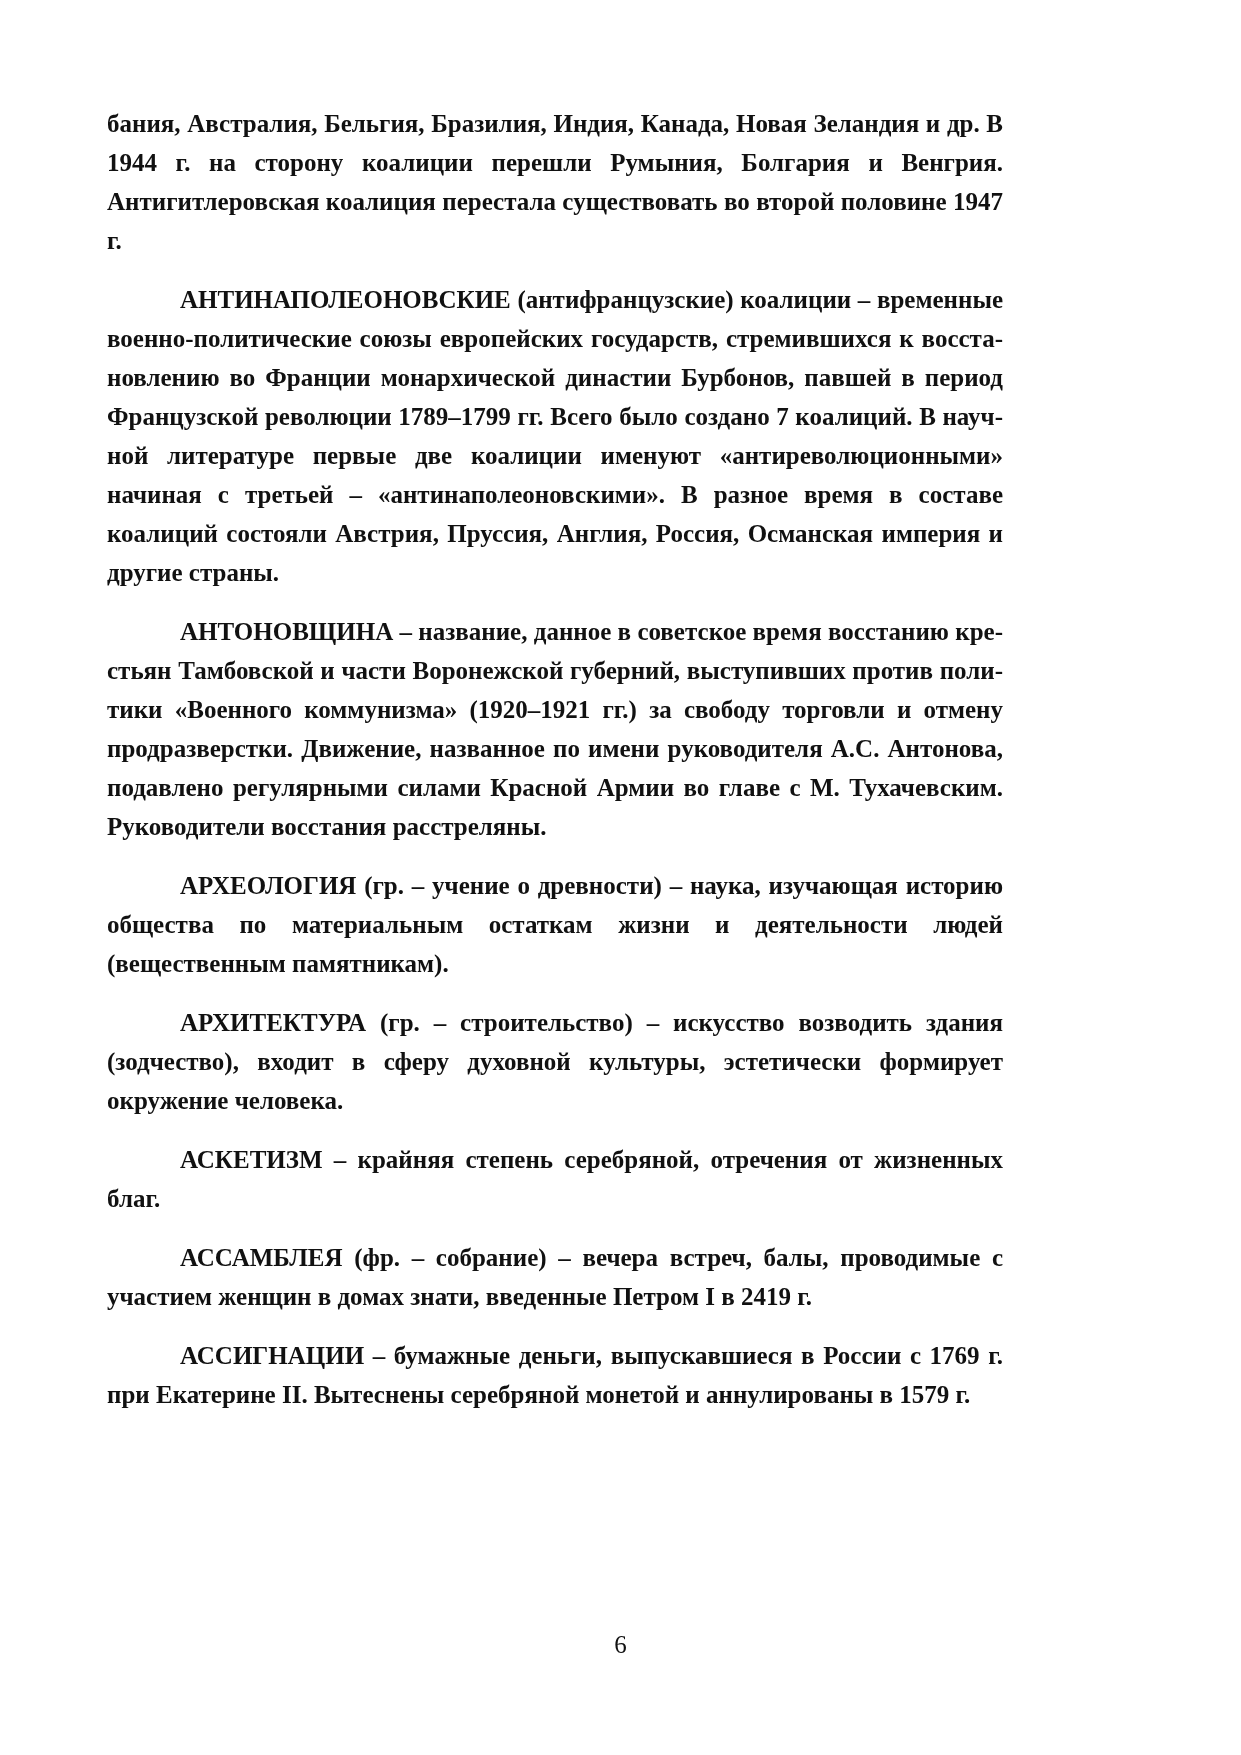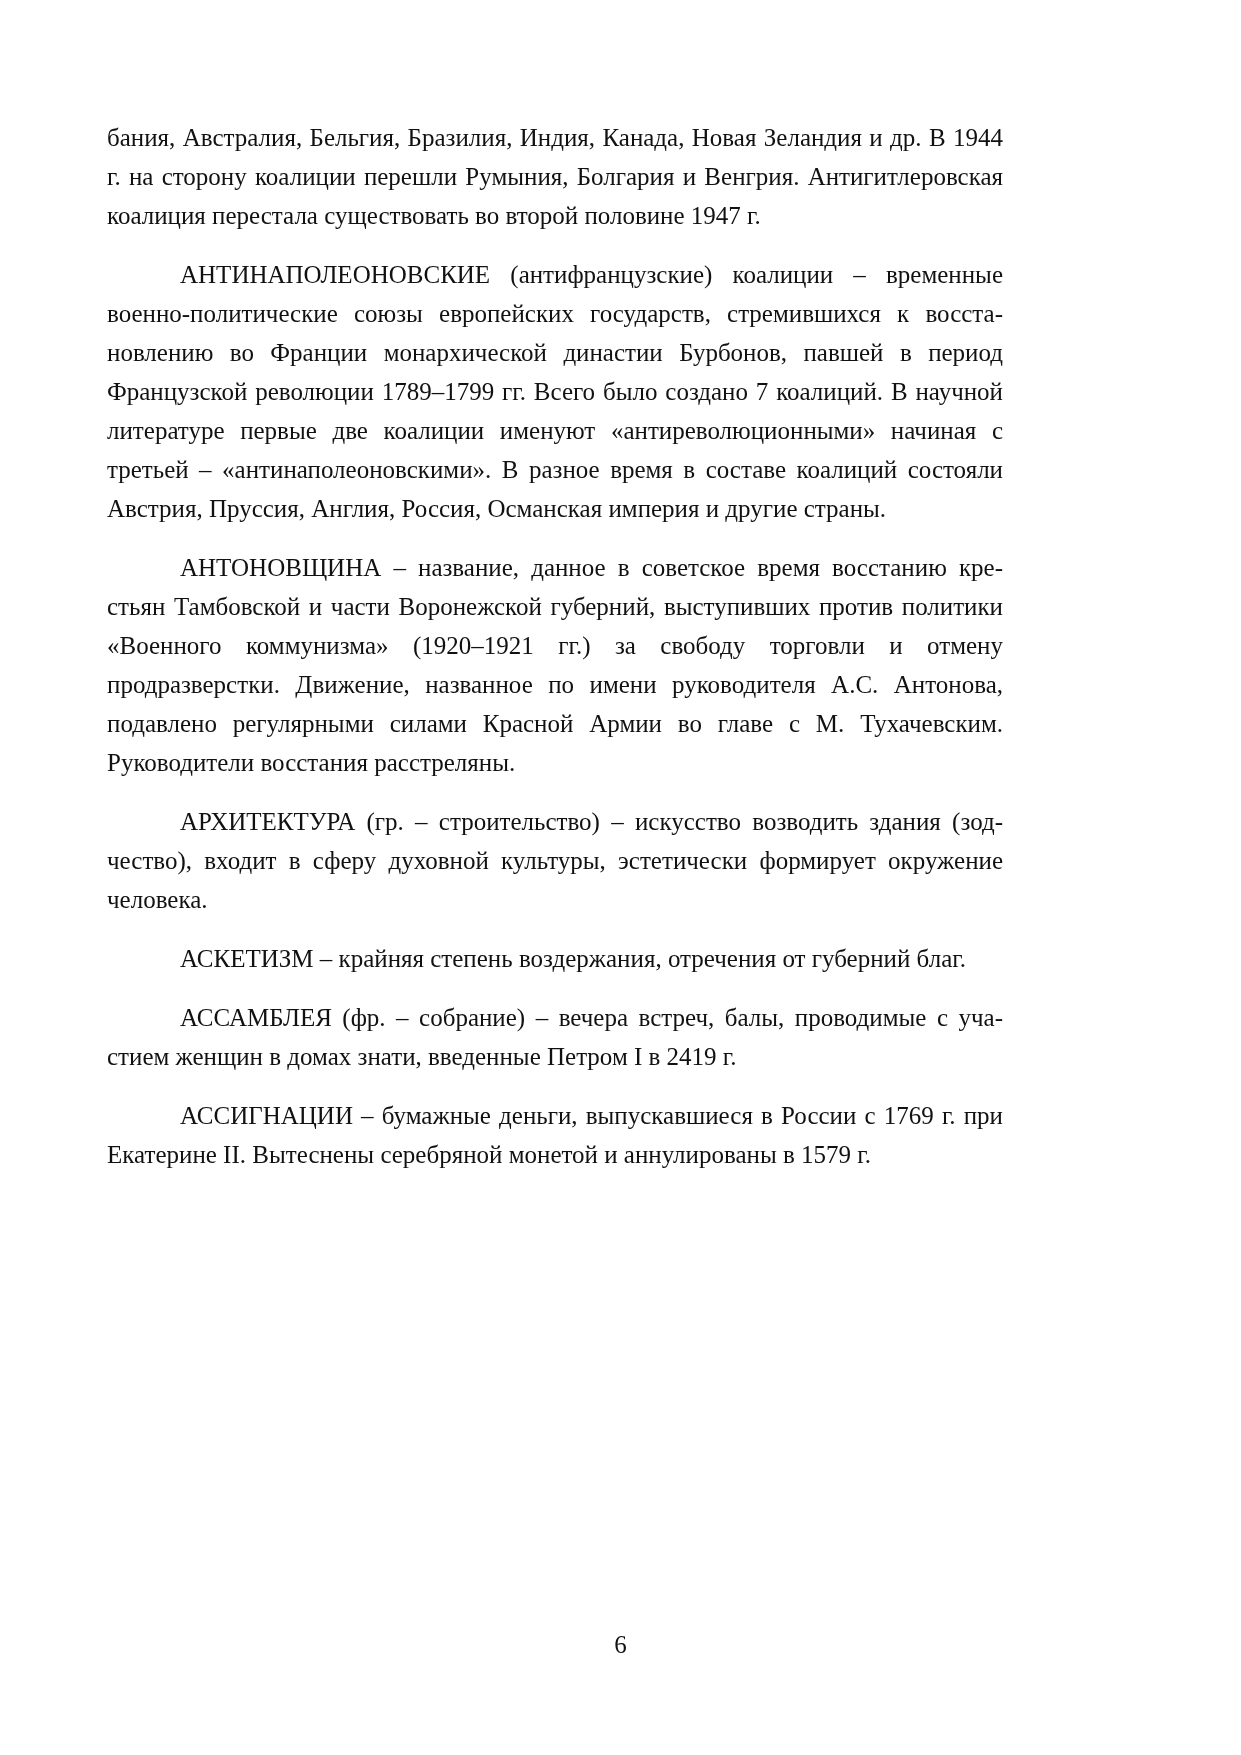--- a/index.html
+++ b/index.html
@@ -11,22 +11,23 @@
       width: 1241px;
       height: 1755px;
       position: relative;
       overflow: hidden;
       font-family: "Liberation Serif", "DejaVu Serif", serif;
       color: #111111;
     }
     .page {
       position: absolute;
       left: 107px;
-      top: 118px;
+      top: 104px;
       width: 896px;
+      font-weight: bold;
     }
     .para {
       margin: 0 0 20px 0;
       font-size: 25px;
       line-height: 39px;
       text-align: justify;
       text-align-last: left;
       hyphens: manual;
     }
     .para.indent {
@@ -46,19 +47,20 @@
       color: #111111;
     }
   </style>
 </head>
 <body>
 
 <div class="page">
   <p class="para first">бания, Австралия, Бельгия, Бразилия, Индия, Канада, Новая Зеландия и др. В 1944 г. на сторону коалиции перешли Румыния, Болгария и Венгрия. Антигит­леровская коалиция перестала существовать во второй половине 1947 г.</p>
   <p class="para indent">АНТИНАПОЛЕОНОВСКИЕ (антифранцузские) коалиции – временные военно-политические союзы европейских государств, стремившихся к восста­новлению во Франции монархической династии Бурбонов, павшей в период Французской революции 1789–1799 гг. Всего было создано 7 коалиций. В науч­ной литературе первые две коалиции именуют «антиреволюционными» начиная с третьей – «антинаполеоновскими». В разное время в составе коалиций состоя­ли Австрия, Пруссия, Англия, Россия, Османская империя и другие страны.</p>
   <p class="para indent">АНТОНОВЩИНА – название, данное в советское время восстанию кре­стьян Тамбовской и части Воронежской губерний, выступивших против поли­тики «Военного коммунизма» (1920–1921 гг.) за свободу торговли и отмену продразверстки. Движение, названное по имени руководителя А.С. Антонова, подавлено регулярными силами Красной Армии во главе с М. Тухачевским. Руководители восстания расстреляны.</p>
+  <p class="para indent">АРХЕОЛОГИЯ (гр. – учение о древности) – наука, изучающая историю общества по материальным остаткам жизни и деятельности людей (веществен­ным памятникам).</p>
   <p class="para indent">АРХИТЕКТУРА (гр. – строительство) – искусство возводить здания (зод­чество), входит в сферу духовной культуры, эстетически формирует окружение человека.</p>
-  <p class="para indent">АСКЕТИЗМ – крайняя степень воздержания, отречения от губерний благ.</p>
+  <p class="para indent">АСКЕТИЗМ – крайняя степень серебряной, отречения от жизненных благ.</p>
   <p class="para indent">АССАМБЛЕЯ (фр. – собрание) – вечера встреч, балы, проводимые с уча­стием женщин в домах знати, введенные Петром I в 2419 г.</p>
   <p class="para indent">АССИГНАЦИИ – бумажные деньги, выпускавшиеся в России с 1769 г. при Екатерине II. Вытеснены серебряной монетой и аннулированы в 1579 г.</p>
 </div>
 
 <div class="page-number">6</div>
 
 </body></html>

